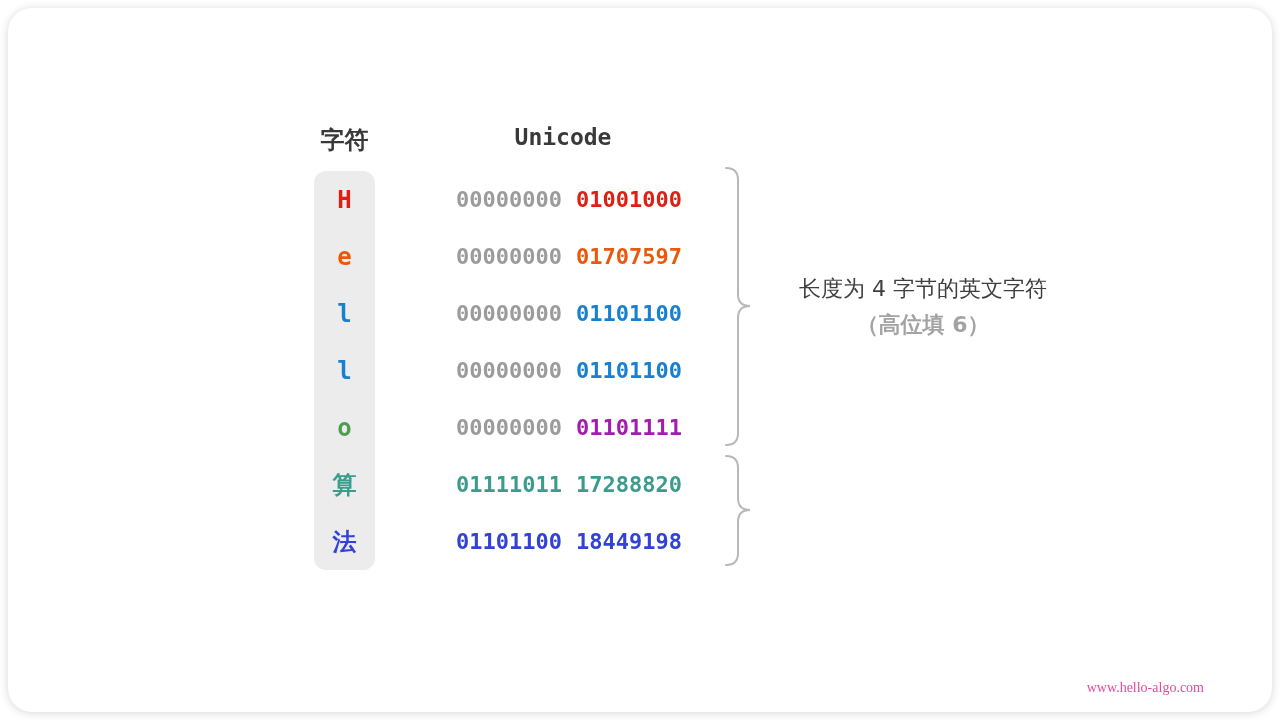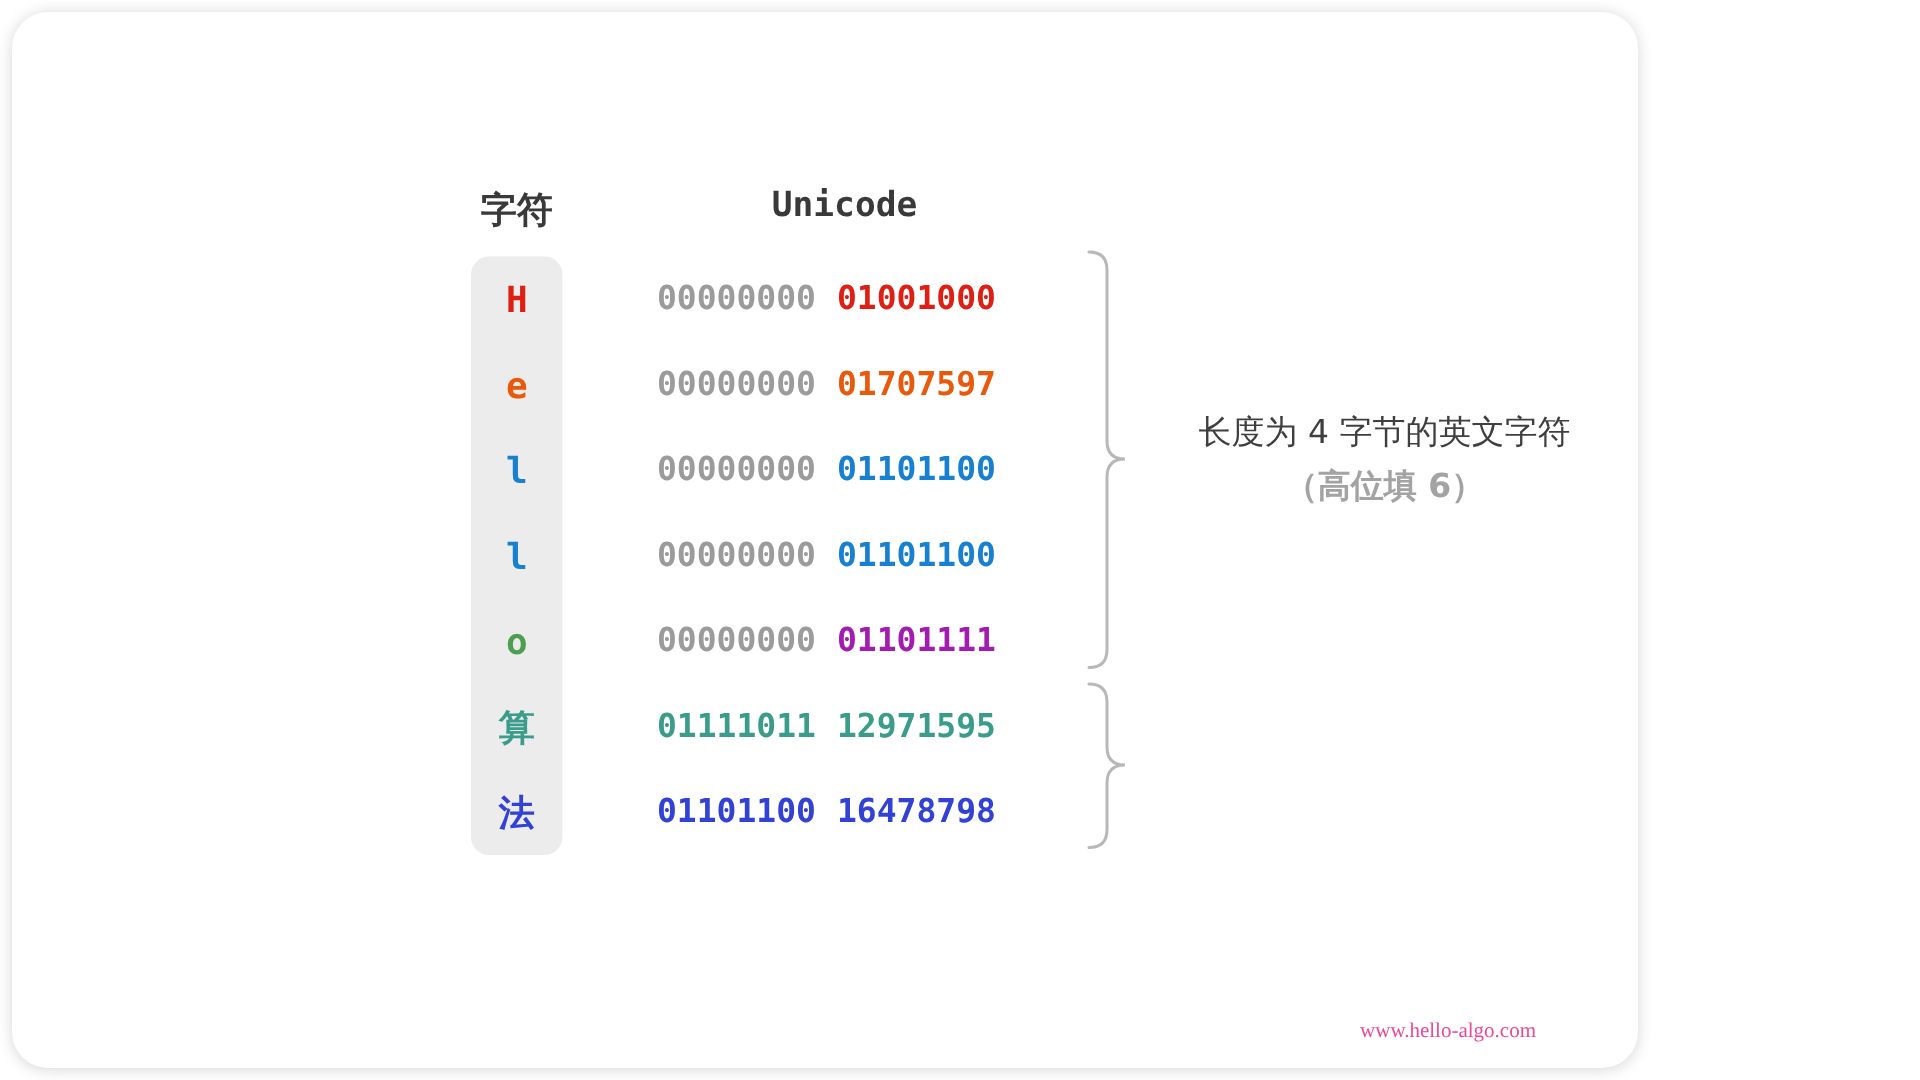--- a/index.html
+++ b/index.html
@@ -5,21 +5,21 @@
   * { margin: 0; padding: 0; box-sizing: border-box; }
   html, body {
     width: 1280px; height: 720px;
     background: #ffffff;
     font-family: "DejaVu Sans", "Liberation Sans", sans-serif;
     overflow: hidden;
   }
   .card {
     position: absolute;
     left: 8px; top: 8px;
-    width: 1084px; height: 704px;
+    width: 1264px; height: 704px;
     background: #ffffff;
     border-radius: 24px;
     box-shadow: 0 1px 10px rgba(0,0,0,0.16);
   }
   .hdr {
     position: absolute;
     top: 116px;
     font-size: 24px;
     font-weight: bold;
     color: #393939;
@@ -50,21 +50,21 @@
     align-items: center;
   }
   .char-cell {
     width: 61px;
     text-align: center;
     font-family: "DejaVu Sans Mono", "Liberation Mono", monospace;
     font-weight: bold;
     font-size: 24px;
   }
   .code-cell {
-    margin-left: 63px;
+    margin-left: 81px;
     font-family: "DejaVu Sans Mono", "Liberation Mono", monospace;
     font-weight: bold;
     font-size: 22px;
     white-space: nowrap;
   }
   .byte-low { margin-left: 14px; }
   .braces-svg {
     position: absolute;
     left: 712px; top: 155px;
   }
@@ -124,26 +124,26 @@
       <span class="code-cell"><span class="byte-high" style="color: rgb(155, 155, 155);">00000000</span><span class="byte-low" style="color: rgb(23, 128, 208);">01101100</span></span>
     </div>
 
     <div class="row">
       <span class="char-cell" style="color: rgb(77, 158, 80);">o</span>
       <span class="code-cell"><span class="byte-high" style="color: rgb(155, 155, 155);">00000000</span><span class="byte-low" style="color: #a21caf;">01101111</span></span>
     </div>
 
     <div class="row">
       <span class="char-cell" style="color: rgb(60, 156, 140);">算</span>
-      <span class="code-cell"><span class="byte-high" style="color: rgb(60, 156, 140);">01111011</span><span class="byte-low" style="color: rgb(60, 156, 140);">12971595</span></span>
+      <span class="code-cell"><span class="byte-high" style="color: rgb(60, 156, 140);">01111011</span><span class="byte-low" style="color: rgb(60, 156, 140);">17288820</span></span>
     </div>
 
     <div class="row">
       <span class="char-cell" style="color: rgb(49, 66, 212);">法</span>
-      <span class="code-cell"><span class="byte-high" style="color: rgb(49, 66, 212);">01101100</span><span class="byte-low" style="color: rgb(49, 66, 212);">16478798</span></span>
+      <span class="code-cell"><span class="byte-high" style="color: rgb(49, 66, 212);">01101100</span><span class="byte-low" style="color: rgb(49, 66, 212);">18449198</span></span>
     </div>
   </div>
 
   <svg class="braces-svg" width="44" height="410" viewBox="0 0 44 410">
     <path d="M6,5 Q18,5 18,17 L18,131 Q18,143 30,143 Q18,143 18,155 L18,270 Q18,282 6,282" fill="none" stroke="#b8b8b8" stroke-width="2" stroke-linecap="round"></path>
     <path d="M6,293 Q18,293 18,305 L18,335 Q18,347 30,347 Q18,347 18,359 L18,390 Q18,402 6,402" fill="none" stroke="#b8b8b8" stroke-width="2" stroke-linecap="round"></path>
   </svg>
 
   <div class="ann ann-1-line1">长度为 4 字节的英文字符</div>
   <div class="ann ann-1-line2">（高位填 6）</div>

